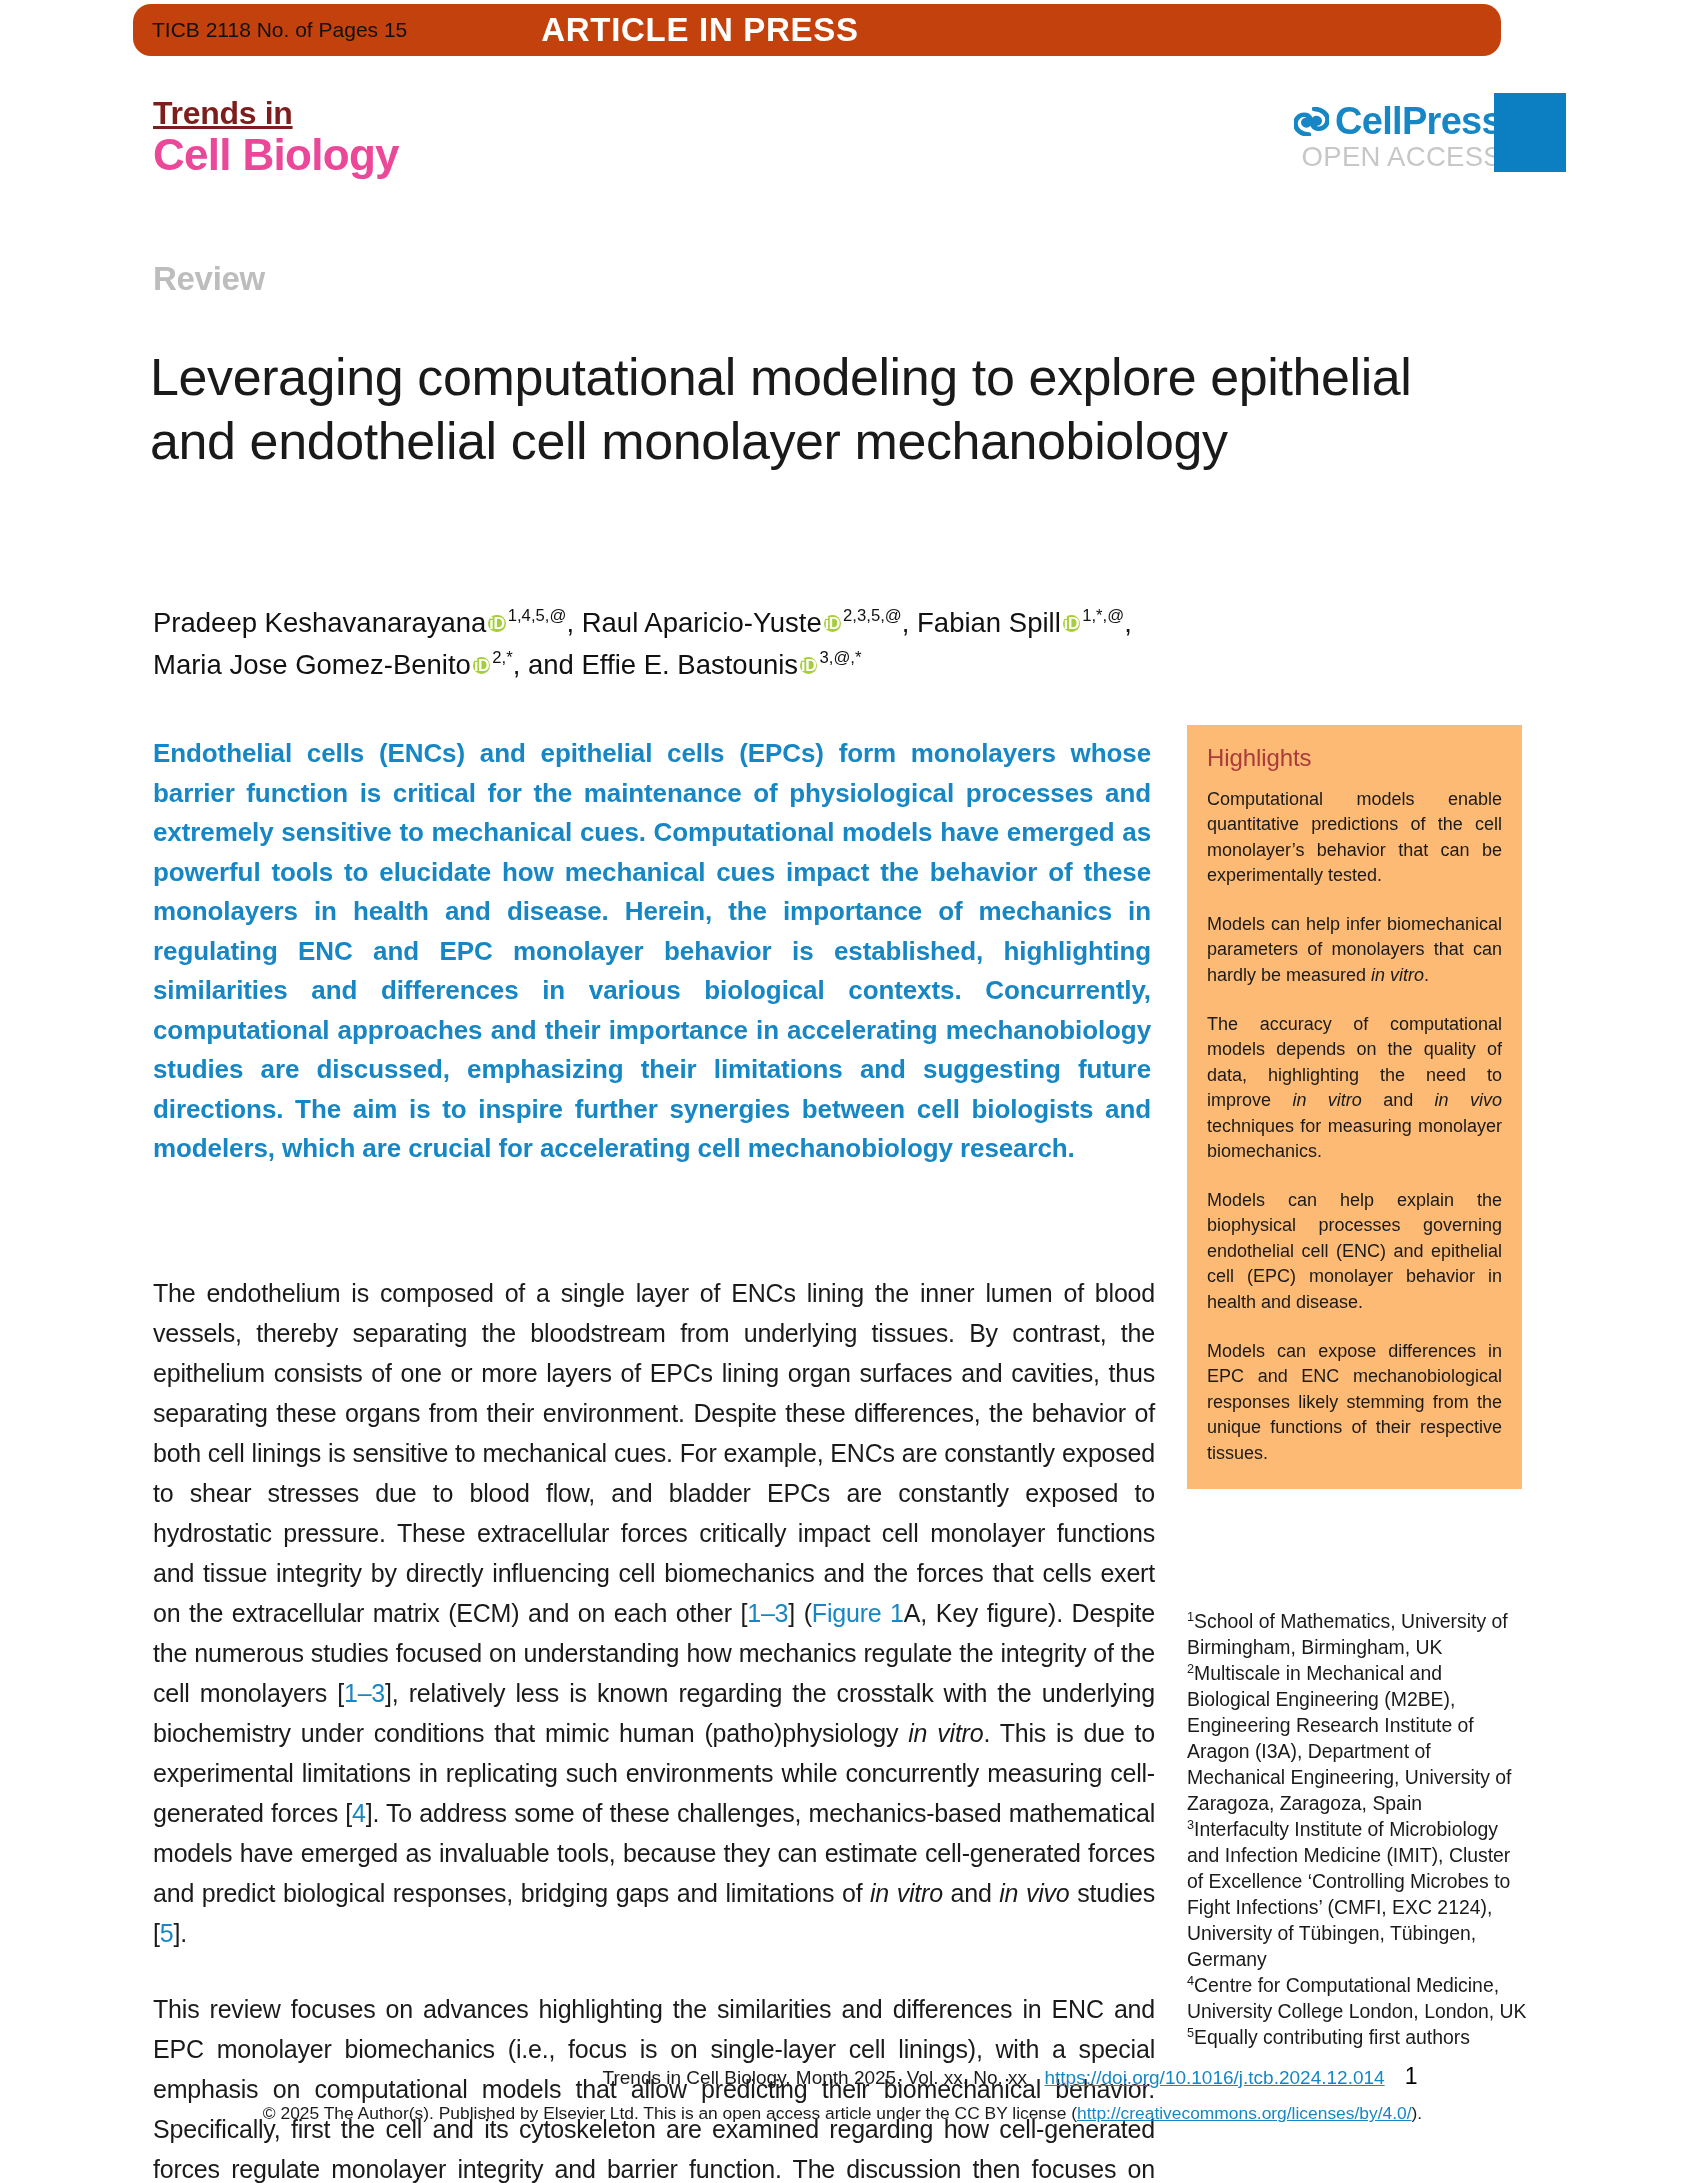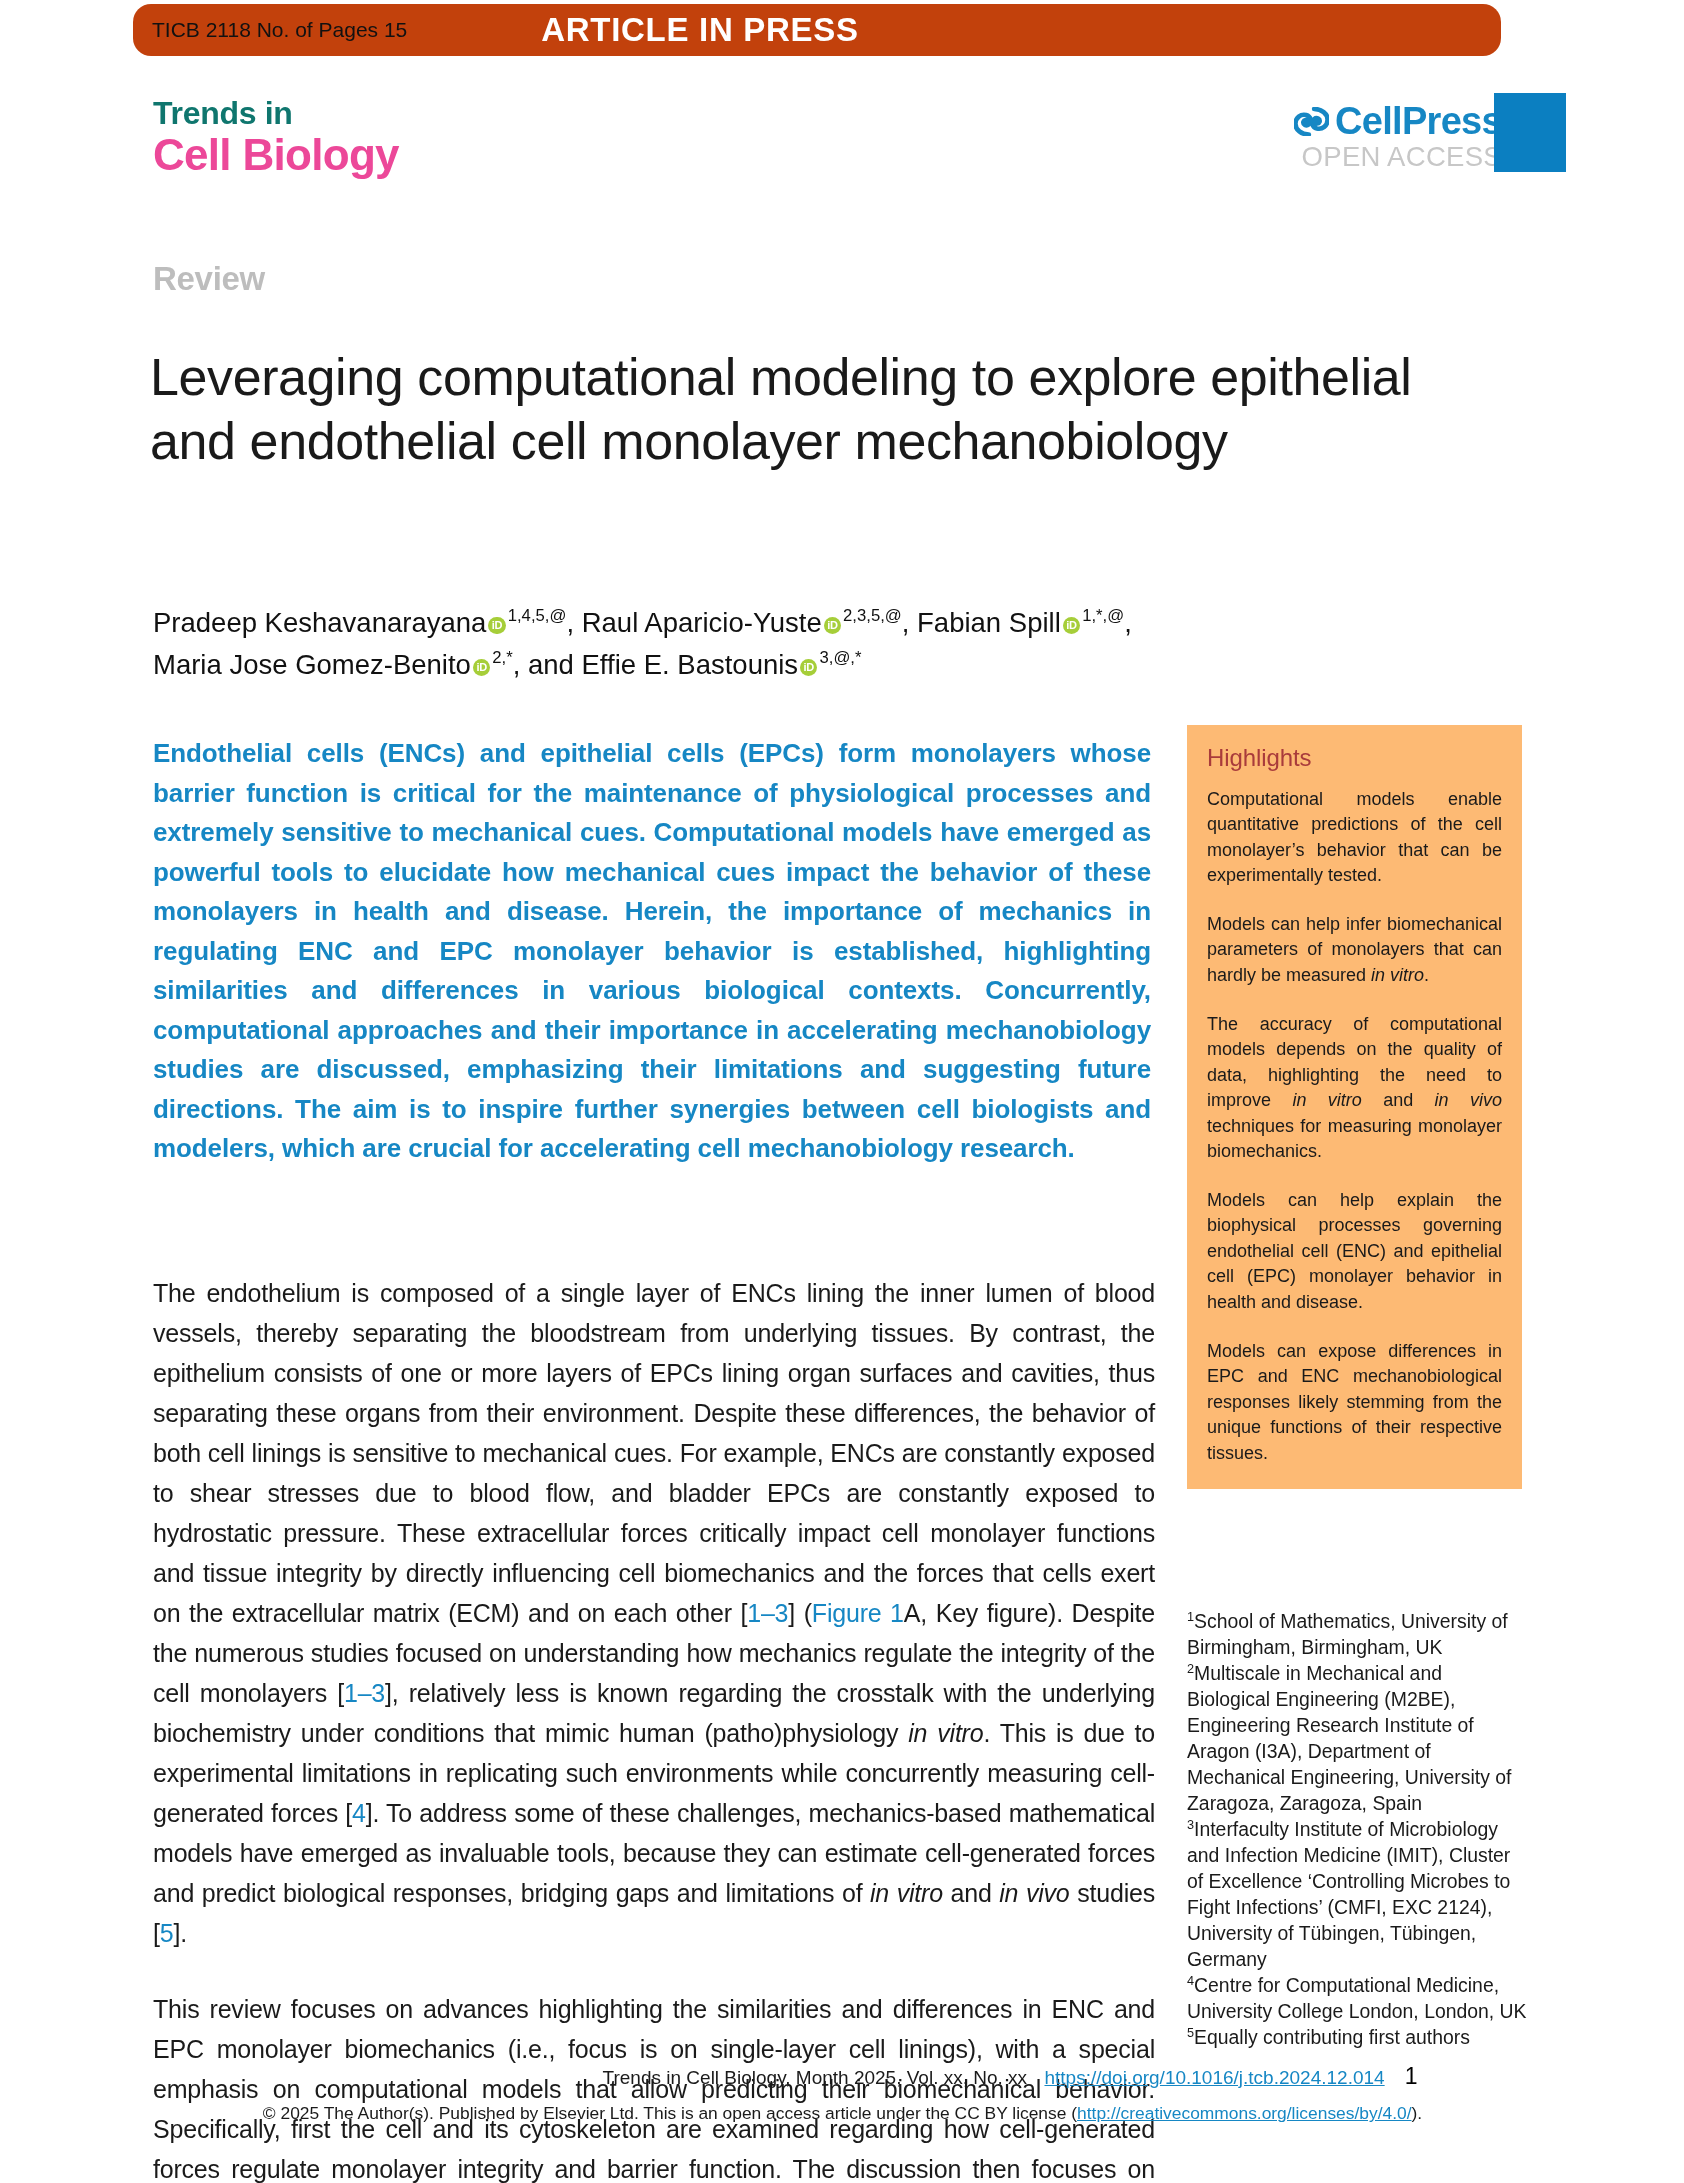--- a/index.html
+++ b/index.html
@@ -64,22 +64,23 @@
   }
   .journal-logo {
     position: absolute;
     left: 0;
     top: 0;
     line-height: 1.0;
   }
   .journal-trends {
     font-size: 32px;
     font-weight: bold;
-    color: #0f766e;
+    color: #7f1d1d;
     letter-spacing: -0.3px;
+    text-decoration: underline;
   }
   .journal-name {
     font-size: 44px;
     font-weight: bold;
     color: #ec4899;
     letter-spacing: -0.7px;
     margin-top: 4px;
   }
   .cellpress-block {
     position: absolute;
@@ -153,21 +154,21 @@
     color: #111;
     line-height: 1.52;
   }
   .orcid {
     display: inline-block;
     width: 17.4px;
     height: 17.4px;
     border-radius: 50%;
     background: #a6ce39;
     color: #ffffff;
-    font-size: 11px;
+    font-size: 16px;
     font-weight: bold;
     text-align: center;
     line-height: 17.4px;
     vertical-align: 3.3px;
     margin: 0 2px;
     letter-spacing: -0.3px;
   }
   .sup {
     font-size: 16.7px;
     vertical-align: 10.7px;

